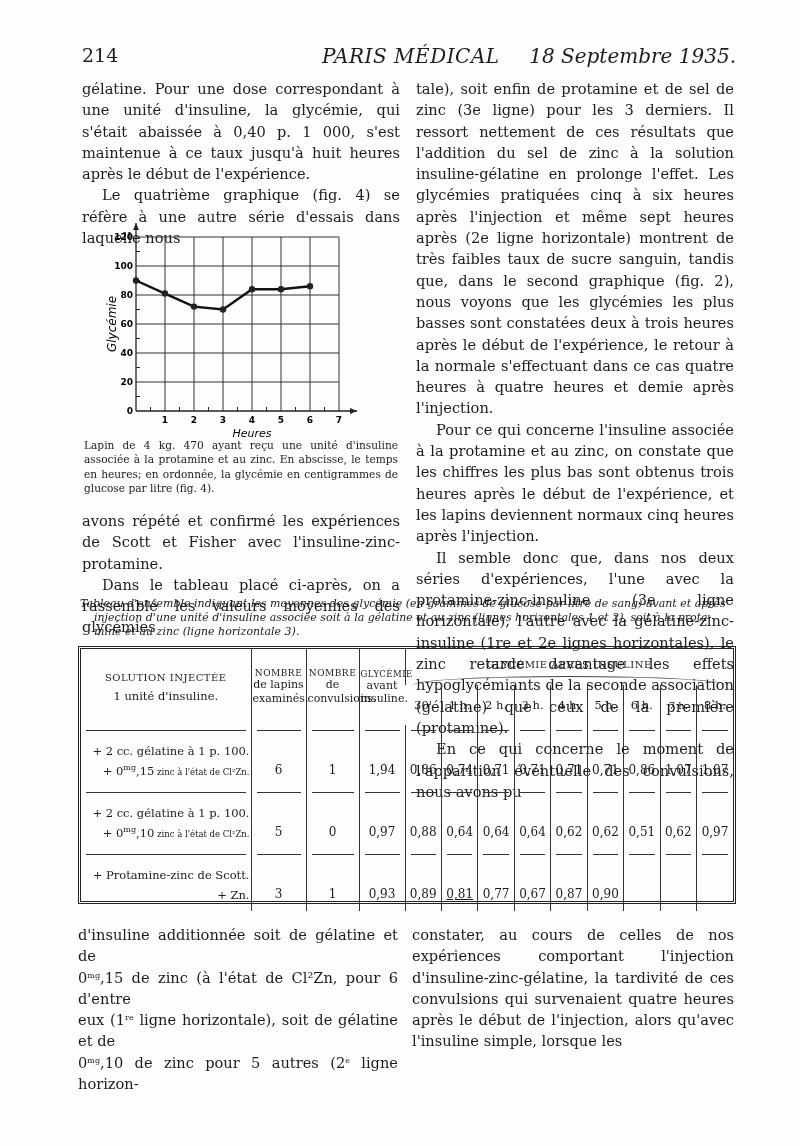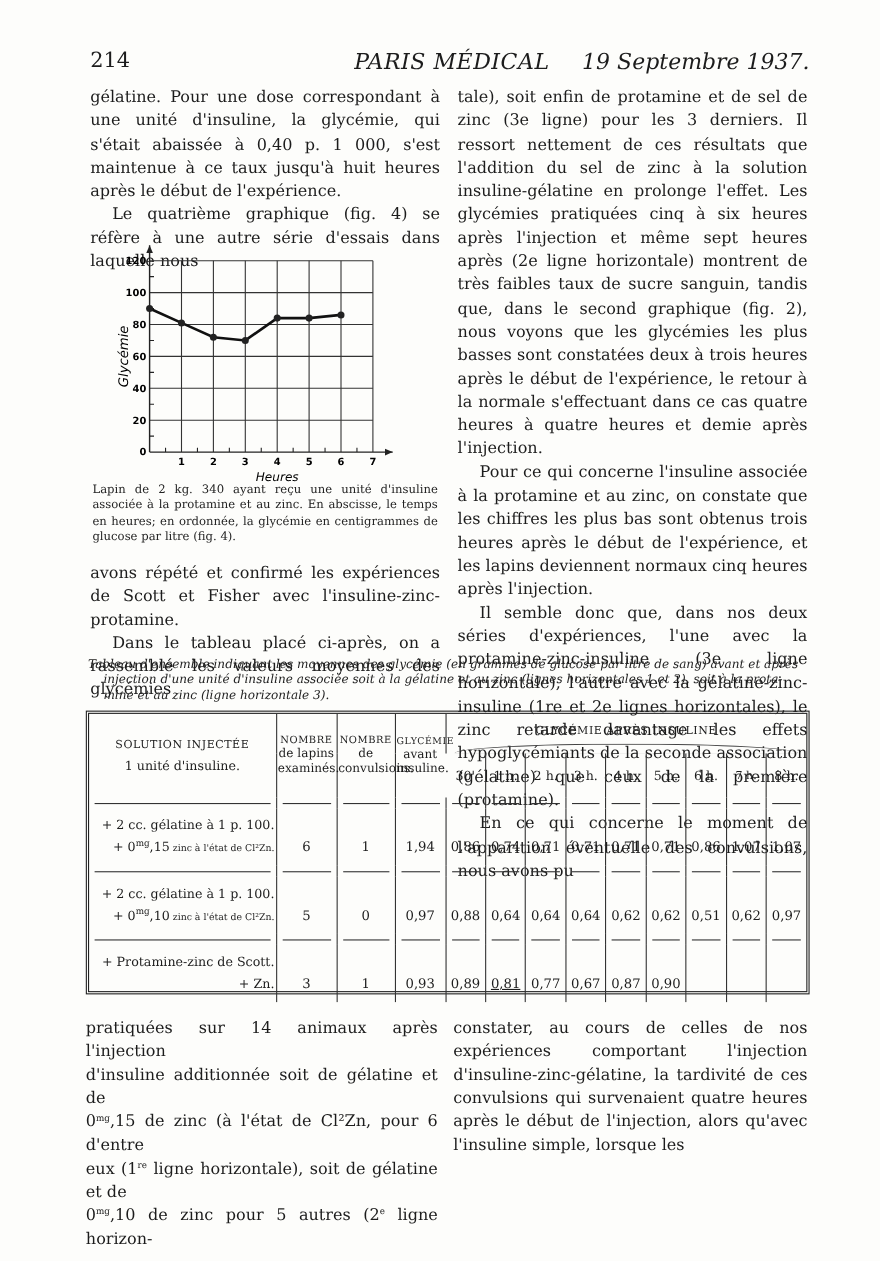--- a/index.html
+++ b/index.html
@@ -26,21 +26,21 @@
   .sol { text-align:right; padding-left:8px; font-size:11.5px; line-height:20px; }
   .sol .small { font-size:8.5px; }
   .num { font-size:12px; }
   .brace { height:8px; border-top:1px solid #444; border-radius:50% 50% 0 0 / 100% 100% 0 0; margin:0 6px; }
 </style>
 </head>
 <body>
 
 <div class="abs hdr hdr-left">214</div>
 <div class="abs hdr hdr-center">PARIS MÉDICAL</div>
-<div class="abs hdr hdr-right">19 Septembre 1937.</div>
+<div class="abs hdr hdr-right">18 Septembre 1935.</div>
 
 <div class="abs col" style="left:82px; top:78px; width:318px;">
   <p>gélatine. Pour une dose correspondant à une unité d'insuline, la glycémie, qui s'était abaissée à 0,40 p. 1 000, s'est maintenue à ce taux jusqu'à huit heures après le début de l'expérience.</p>
   <p class="indent">Le quatrième graphique (fig. 4) se réfère à une autre série d'essais dans laquelle nous</p>
 </div>
 
 <div class="abs" style="left:90px; top:215px; width:280px; height:230px;">
   <svg id="chart" width="280" height="230" viewBox="0 0 280 230">
       <line x1="75" y1="22" x2="75" y2="196" stroke="#333" stroke-width="1"></line>
       <line x1="104" y1="22" x2="104" y2="196" stroke="#333" stroke-width="1"></line>
@@ -92,21 +92,21 @@
       <circle cx="46" cy="65.5" r="3.2" fill="#222"></circle>
       <circle cx="75" cy="78.55" r="3.2" fill="#222"></circle>
       <circle cx="104" cy="91.60000000000001" r="3.2" fill="#222"></circle>
       <circle cx="133" cy="94.5" r="3.2" fill="#222"></circle>
       <circle cx="162" cy="74.2" r="3.2" fill="#222"></circle>
       <circle cx="191" cy="74.2" r="3.2" fill="#222"></circle>
       <circle cx="220" cy="71.3" r="3.2" fill="#222"></circle>
     </svg>
 </div>
 
-<div class="abs caption" style="left:84px; top:438px; width:314px;">Lapin de 2 kg. 340 ayant reçu une unité d'insuline associée à la protamine et au zinc. En abscisse, le temps en heures; en ordonnée, la glycémie en centigrammes de glucose par litre (fig. 4).</div>
+<div class="abs caption" style="left:84px; top:438px; width:314px;">Lapin de 4 kg. 470 ayant reçu une unité d'insuline associée à la protamine et au zinc. En abscisse, le temps en heures; en ordonnée, la glycémie en centigrammes de glucose par litre (fig. 4).</div>
 
 <div class="abs col" style="left:82px; top:510px; width:318px;">
   <p>avons répété et confirmé les expériences de Scott et Fisher avec l'insuline-zinc-protamine.</p>
   <p class="indent">Dans le tableau placé ci-après, on a rassemblé les valeurs moyennes des glycémies</p>
 </div>
 
 <div class="abs col" style="left:416px; top:78px; width:318px;">
   <p>tale), soit enfin de protamine et de sel de zinc (3e ligne) pour les 3 derniers. Il ressort nettement de ces résultats que l'addition du sel de zinc à la solution insuline-gélatine en prolonge l'effet. Les glycémies pratiquées cinq à six heures après l'injection et même sept heures après (2e ligne horizontale) montrent de très faibles taux de sucre sanguin, tandis que, dans le second graphique (fig. 2), nous voyons que les glycémies les plus basses sont constatées deux à trois heures après le début de l'expérience, le retour à la normale s'effectuant dans ce cas quatre heures à quatre heures et demie après l'injection.</p>
   <p class="indent">Pour ce qui concerne l'insuline associée à la protamine et au zinc, on constate que les chiffres les plus bas sont obtenus trois heures après le début de l'expérience, et les lapins deviennent normaux cinq heures après l'injection.</p>
   <p class="indent">Il semble donc que, dans nos deux séries d'expériences, l'une avec la protamine-zinc-insuline (3e ligne horizontale), l'autre avec la gélatine-zinc-insuline (1re et 2e lignes horizontales), le zinc retarde davantage les effets hypoglycémiants de la seconde association (gélatine) que ceux de la première (protamine).</p>
@@ -347,20 +347,19 @@
           <td class="num" style="vertical-align: bottom; padding-bottom: 10px;">0,90</td>
           <td class="num" style="vertical-align: bottom; padding-bottom: 10px;"></td>
           <td class="num" style="vertical-align: bottom; padding-bottom: 10px;"></td>
           <td class="num" style="vertical-align: bottom; padding-bottom: 10px;"></td>
         </tr>
       </tbody>
   </table>
 </div>
 
 <div class="abs col" style="left:78px; top:924px; width:320px;">
-  <div>pratiquées sur 14 animaux après l'injection</div>
   <div>d'insuline additionnée soit de gélatine et de</div>
   <div><span>0</span><sup>mg</sup><span>,15 de zinc (à l'état de Cl²Zn, pour 6 d'entre</span></div>
   <div><span>eux (1</span><sup>re</sup><span> ligne horizontale), soit de gélatine et de</span></div>
   <div><span>0</span><sup>mg</sup><span>,10 de zinc pour 5 autres (2</span><sup>e</sup><span> ligne horizon-</span></div>
 </div>
 
 <div class="abs col" style="left:412px; top:924px; width:322px;">constater, au cours de celles de nos expériences comportant l'injection d'insuline-zinc-gélatine, la tardivité de ces convulsions qui survenaient quatre heures après le début de l'injection, alors qu'avec l'insuline simple, lorsque les</div>
 
 </body></html>

